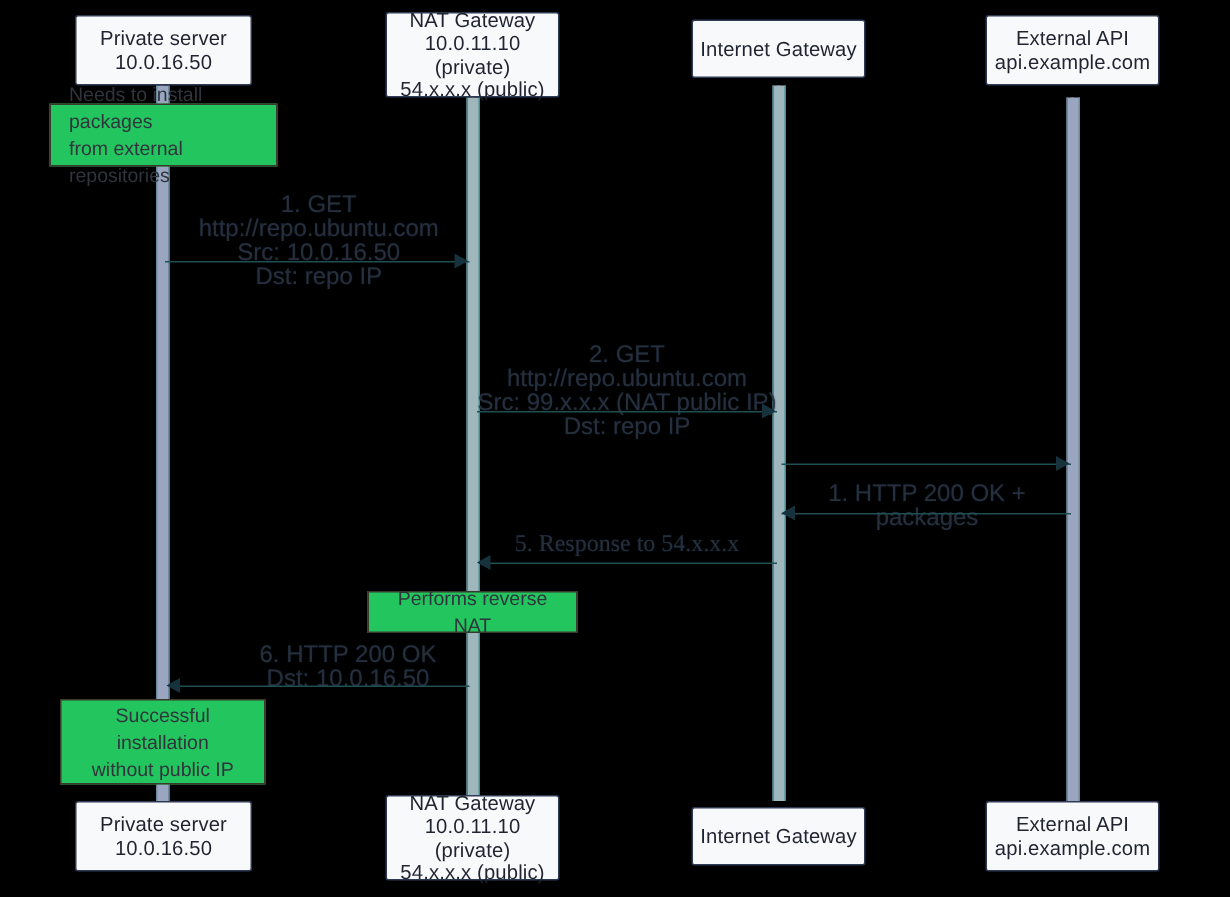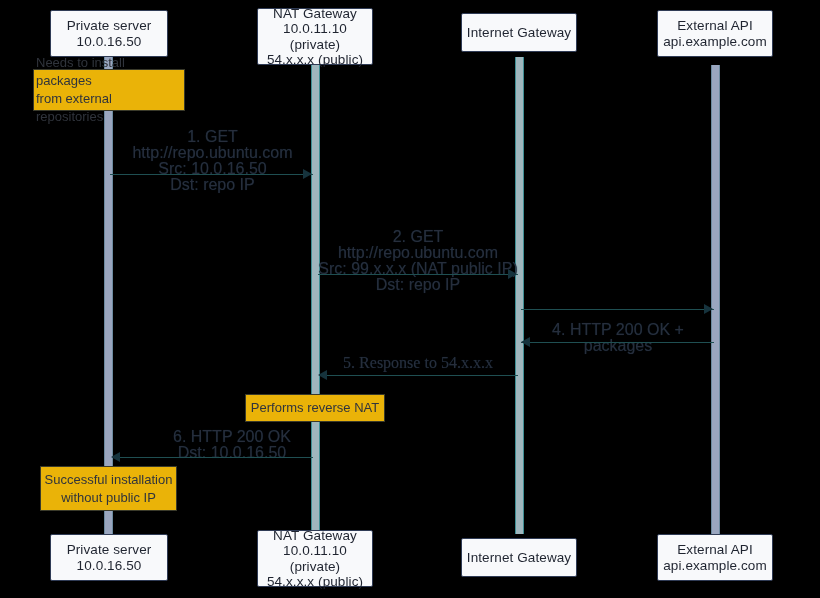--- a/index.html
+++ b/index.html
@@ -61,32 +61,32 @@
   .activation.teal {
     background: #9fb6bd;
     border-left: 1px solid #3f8f94;
     border-right: 1px solid #3f8f94;
   }
 
   
   .note {
     position: absolute;
     box-sizing: border-box;
-    background: #eab308;
+    background: #22c55e;
     border: 1px solid #3a3a2a;
     color: #30343c;
     font-size: 13px;
     line-height: 18px;
     display: flex;
     align-items: center;
     justify-content: center;
     text-align: center;
     white-space: pre-line;
     z-index: 7;
-    padding: 0 2px;
+    padding: 0 12px;
   }
   .note.clipleft {
     justify-content: flex-start;
     text-align: left;
   }
 
   
   .msg-line {
     position: absolute;
     height: 0;
@@ -159,39 +159,39 @@
 
   <div class="participant-box" style="left:657px; top:534px; width:116px; height:47px;">External API
 api.example.com</div>
 
   <div class="note clipleft" style="left:33px; top:69px; width:152px; height:42px;">Needs to install packages
 from external repositories</div>
 
 
   <div class="note" style="left:245px; top:394px; width:140px; height:28px;">Performs reverse NAT</div>
 
-  <div class="note" style="left:40px; top:466px; width:137px; height:45px;">Successful installation
+  <div class="note" style="left:40px; top:466px; width:137px; height:57px;">Successful installation
 without public IP</div>
 
   <div class="msg-label" style="left:110px; top:129px; width:205px;">1. GET http://repo.ubuntu.com
 Src: 10.0.16.50
 Dst: repo IP</div>
   <div class="msg-line" style="left:110px; top:174px; width:203px;"></div>
   <div class="msg-arrow right" style="left:303px; top:169px;"></div>
 
   <div class="msg-label" style="left:318px; top:229px; width:200px;">2. GET http://repo.ubuntu.com
 Src: 99.x.x.x (NAT public IP)
 Dst: repo IP</div>
   <div class="msg-line" style="left:318px; top:274px; width:200px;"></div>
   <div class="msg-arrow right" style="left:508px; top:269px;"></div>
 
   <div class="msg-line" style="left:521px; top:309px; width:193px;"></div>
   <div class="msg-arrow right" style="left:704px; top:304px;"></div>
 
-  <div class="msg-label" style="left:521px; top:322px; width:194px;">4. HTTP 200 OK + packages</div>
+  <div class="msg-label" style="left:521px; top:322px; width:194px;">1. HTTP 200 OK + packages</div>
   <div class="msg-line" style="left:521px; top:342px; width:193px;"></div>
   <div class="msg-arrow left" style="left:521px; top:337px;"></div>
 
   <div class="msg-label" style="left:318px; top:355px; width:200px;font-family:Liberation Serif, serif;">5. Response to 54.x.x.x</div>
   <div class="msg-line" style="left:320px; top:375px; width:198px;"></div>
   <div class="msg-arrow left" style="left:318px; top:370px;"></div>
 
   <div class="msg-label" style="left:112px; top:429px; width:240px;">6. HTTP 200 OK
 Dst: 10.0.16.50</div>
   <div class="msg-line" style="left:113px; top:457px; width:200px;"></div>

